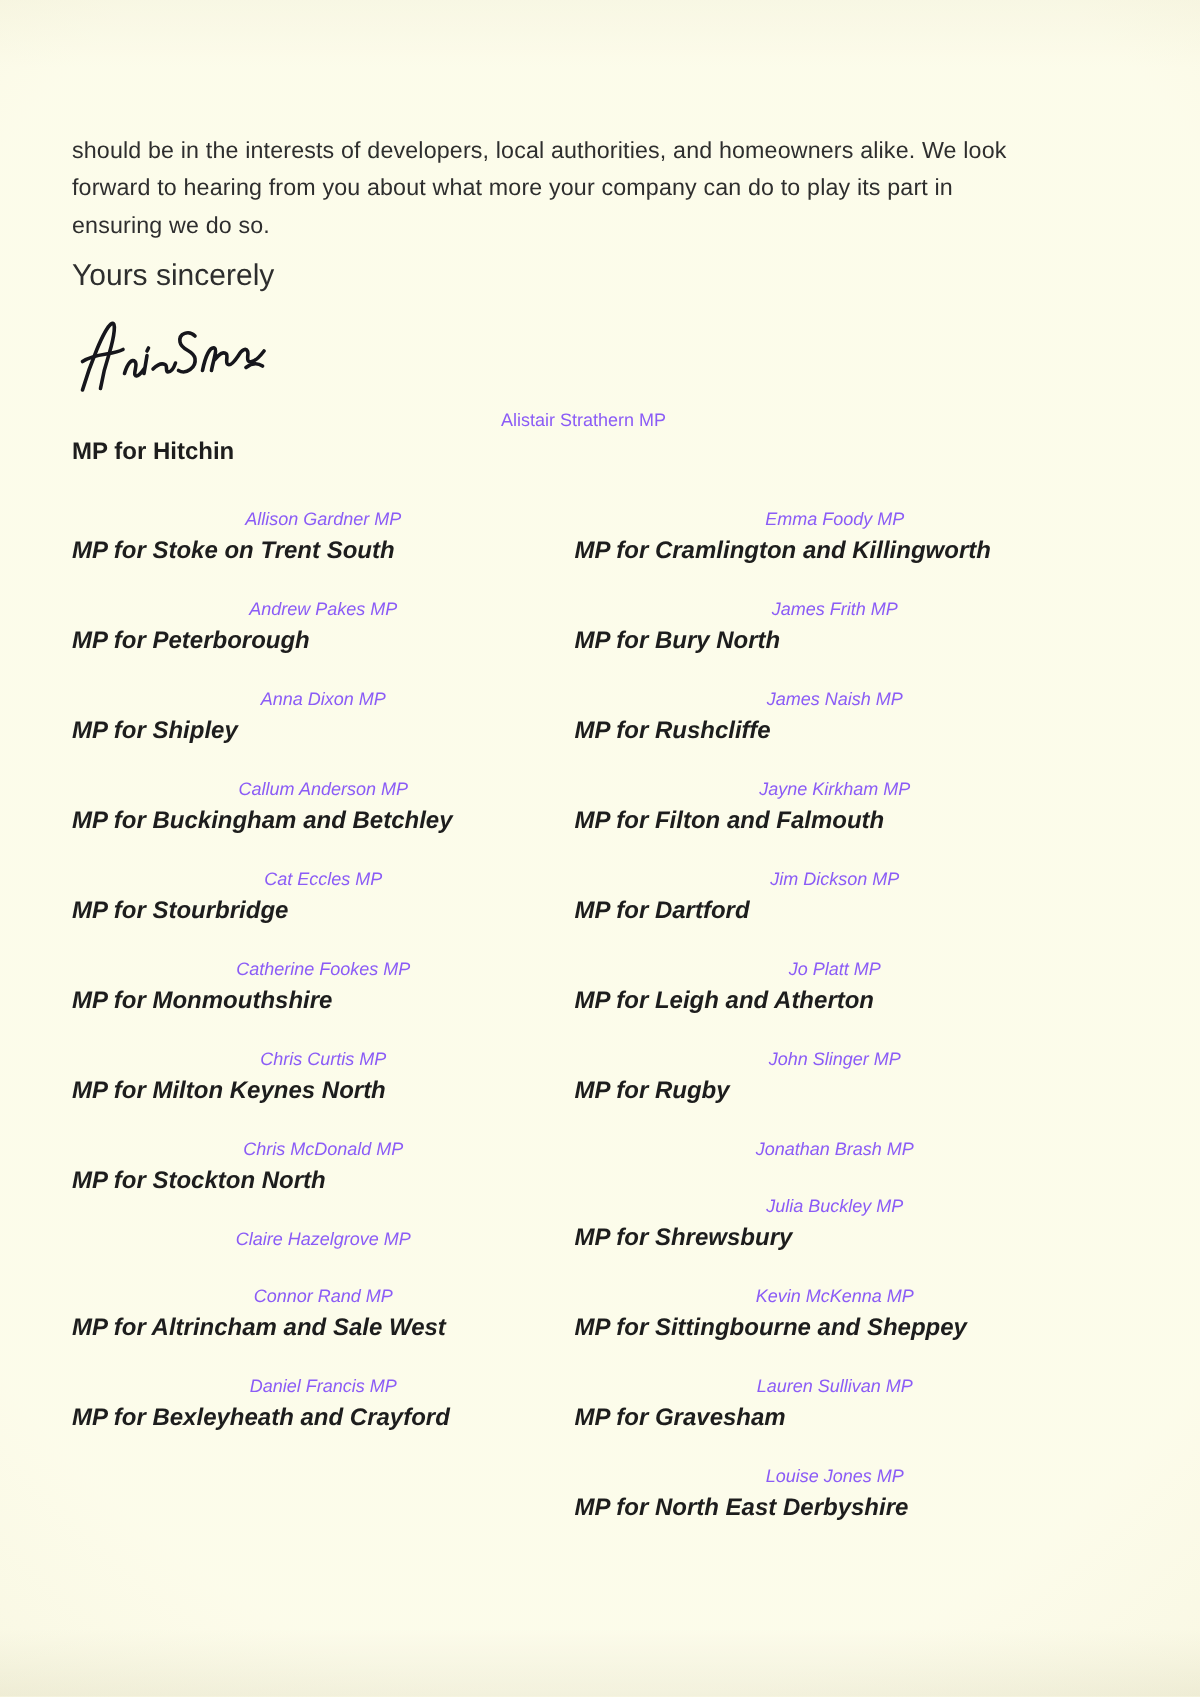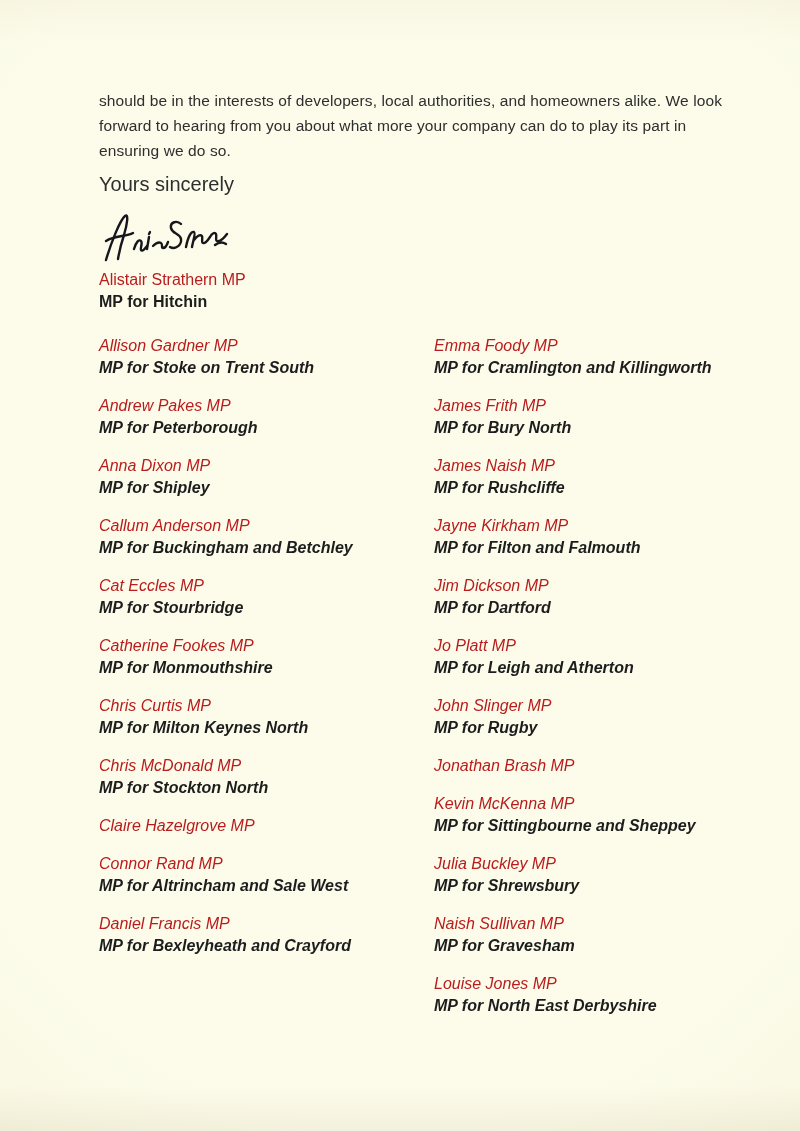--- a/index.html
+++ b/index.html
@@ -19,21 +19,21 @@
     position: absolute;
     inset: 0;
     pointer-events: none;
     background:
       radial-gradient(ellipse 120% 100% at 50% 45%, rgba(255,255,246,0.35) 55%, rgba(196,188,140,0.18) 100%),
       linear-gradient(to bottom, rgba(188,180,130,0.10) 0%, rgba(0,0,0,0) 4%, rgba(0,0,0,0) 96%, rgba(160,150,100,0.16) 100%);
   }
   .page {
     position: relative;
     box-sizing: border-box;
-    padding: 88px 70px 0 99px;
+    padding: 88px 70px 0 48px;
   }
   .para {
     margin: 0;
     width: 625px;
     font-size: 15.5px;
     line-height: 25px;
     letter-spacing: 0.1px;
     color: #2e2e2e;
   }
   .closing {
@@ -50,23 +50,24 @@
   .signature svg { display: block; }
   .sig-stroke {
     fill: none;
     stroke: #16161c;
     stroke-width: 2.4;
     stroke-linecap: round;
     stroke-linejoin: round;
   }
   .signatory { margin-top: 5px; }
   .mp-name {
-    font-size: 16px;
+    font-size: 12px;
     line-height: 22px;
-    color: #b91c1c;
+    color: #8b5cf6;
+    text-align: center;
   }
   .mp-constituency {
     font-size: 16px;
     line-height: 22px;
     font-weight: 700;
     color: #1d1d1d;
   }
   .columns {
     margin-top: 22px;
     display: flex;
@@ -178,29 +179,29 @@
           <div class="mp-constituency">MP for Leigh and Atherton</div>
         </div>
         <div class="entry">
           <div class="mp-name">John Slinger MP</div>
           <div class="mp-constituency">MP for Rugby</div>
         </div>
         <div class="entry">
           <div class="mp-name">Jonathan Brash MP</div>
         </div>
         <div class="entry">
+          <div class="mp-name">Julia Buckley MP</div>
+          <div class="mp-constituency">MP for Shrewsbury</div>
+        </div>
+        <div class="entry">
           <div class="mp-name">Kevin McKenna MP</div>
           <div class="mp-constituency">MP for Sittingbourne and Sheppey</div>
         </div>
         <div class="entry">
-          <div class="mp-name">Julia Buckley MP</div>
-          <div class="mp-constituency">MP for Shrewsbury</div>
-        </div>
-        <div class="entry">
-          <div class="mp-name">Naish Sullivan MP</div>
+          <div class="mp-name">Lauren Sullivan MP</div>
           <div class="mp-constituency">MP for Gravesham</div>
         </div>
         <div class="entry">
           <div class="mp-name">Louise Jones MP</div>
           <div class="mp-constituency">MP for North East Derbyshire</div>
         </div>
       </div>
   </div>
 
 </div>

